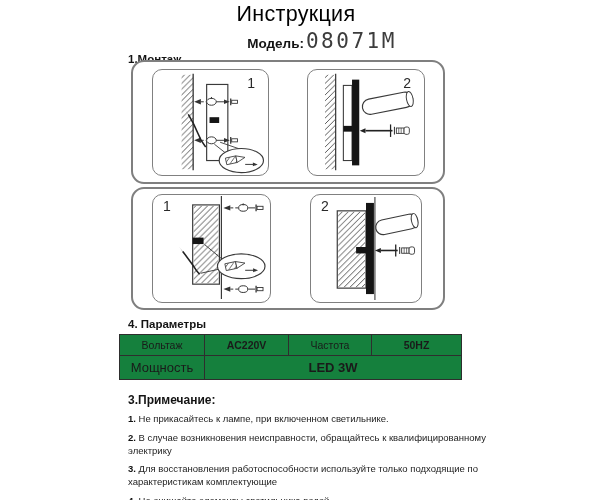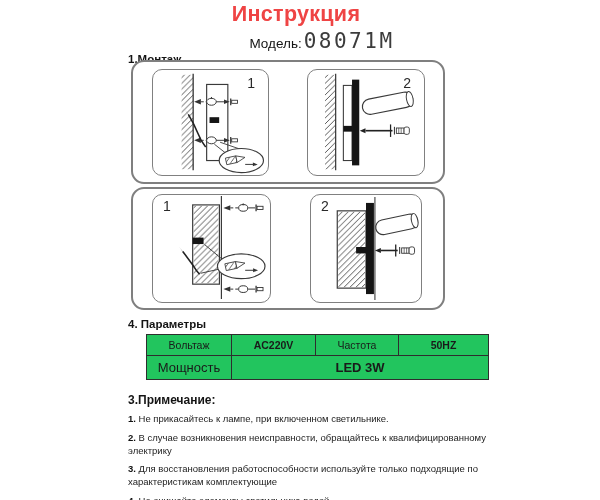--- a/index.html
+++ b/index.html
@@ -3,24 +3,24 @@
 <meta charset="utf-8">
 <style>
   html,body{margin:0;padding:0;}
   body{
     width:600px;height:500px;background:#ffffff;position:relative;overflow:hidden;
     font-family:"Liberation Sans", sans-serif;color:#1f1f1f;
   }
   .abs{position:absolute;}
   .title{
     left:0;right:8px;top:2px;text-align:center;
-    font-size:21.5px;font-weight:bold;letter-spacing:0.3px;color:#ef4444;
+    font-size:21.5px;font-weight:normal;letter-spacing:0.3px;color:#000000;
   }
   .model-line{left:0;right:0;top:29px;text-align:center;}
-  .model-label{font-size:13.5px;font-weight:normal;color:#141414;padding-left:44px;}
+  .model-label{font-size:13.5px;font-weight:bold;color:#141414;padding-left:44px;}
   .model-value{
     font-family:"DejaVu Sans Mono", monospace;font-size:21px;font-weight:400;
     letter-spacing:2.5px;color:#3c3c3c;margin-left:2px;
   }
   .sec-heading{font-weight:bold;color:#141414;}
   .h-montage{left:128px;top:41px;font-size:11.5px;margin-top:12px;}
   .h-params{left:128px;top:318px;font-size:11.5px;}
   .h-notes{left:128px;top:393px;font-size:12px;}
 
   .panel{
@@ -38,21 +38,21 @@
   .p2a{left:19px;top:5px;width:119px;height:109px;}
   .p2b{left:177px;top:5px;width:112px;height:109px;}
   .stepbox svg{position:absolute;left:0;top:0;width:100%;height:100%;}
   .stepnum{
     position:absolute;font-size:14px;color:#2a2a2a;line-height:1;z-index:2;
   }
   .num-tr{right:13px;top:6px;}
   .num-tl{left:10px;top:4px;}
 
   table.params{
-    left:146px;top:334px;width:338px;border-collapse:collapse;background:#22c55e;
+    left:119px;top:334px;width:338px;border-collapse:collapse;background:#15803d;
     table-layout:fixed;
   }
   table.params td{
     border:1.7px solid #2e2e2e;text-align:center;padding:0;
     font-size:10.5px;color:#1a1a1a;height:20px;
   }
   table.params tr.r2 td{height:23px;font-size:13px;}
   td.cw1{width:84px;} td.cw2{width:83px;} td.cw3{width:82px;} td.cw4{width:89px;}
   td.bold{font-weight:bold;font-size:11px;margin-left:20px;}
   td.led{text-align:left;padding-left:22px;}

